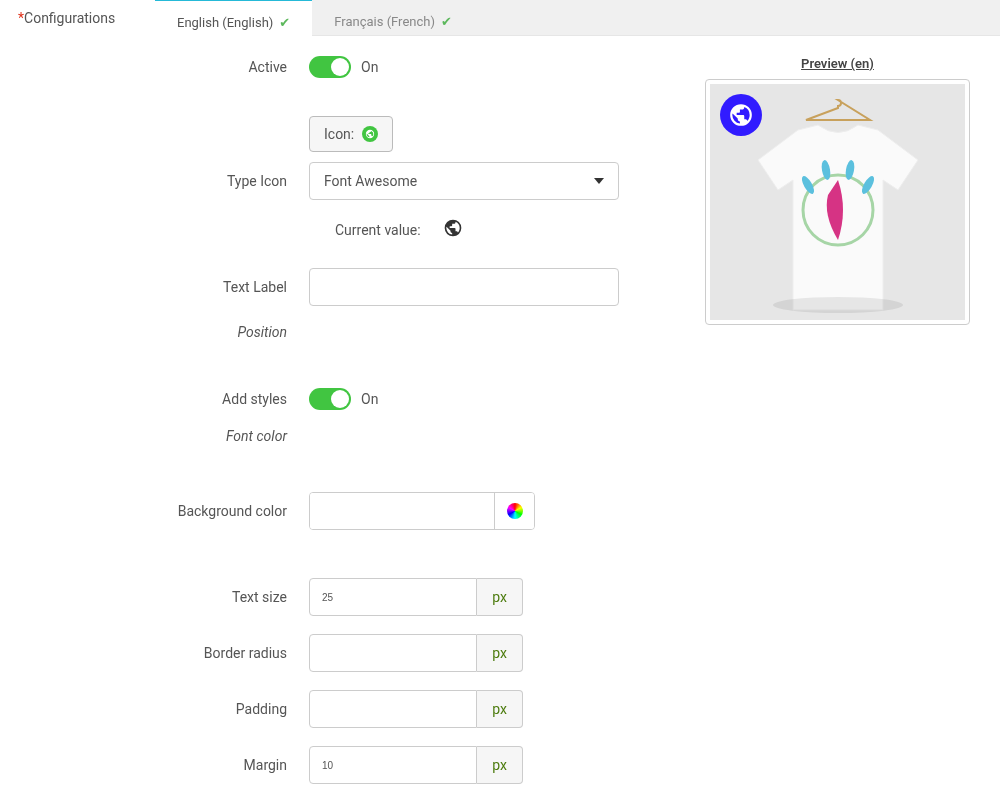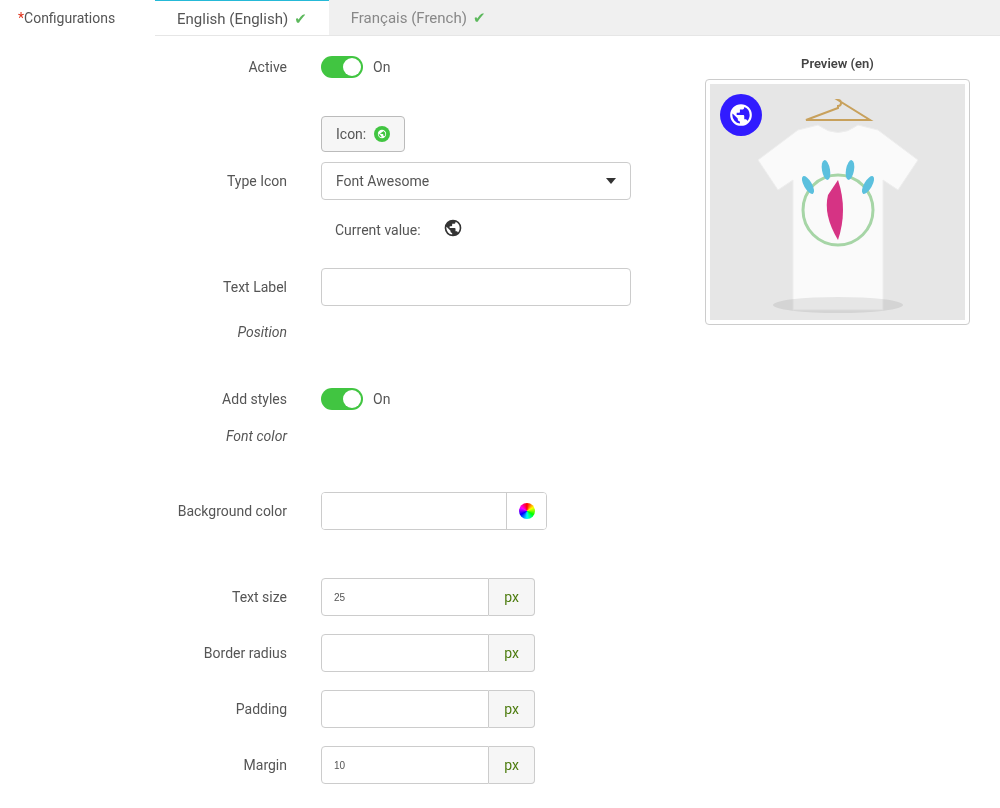--- a/index.html
+++ b/index.html
@@ -15,42 +15,41 @@
   .left-col { width: 155px; padding: 10px 0 0 18px; }
   .asterisk { color: #e0311a; }
   .main { flex: 1; }
   .tabs {
     display: flex;
     background: #f0f0f0;
     border-bottom: 1px solid #e6e6e6;
     height: 36px;
   }
   .tab {
-    padding: 9px 22px;
-    font-size: 15px;
+    padding: 21px 22px;
+    font-size: 13px;
     color: #888;
     cursor: pointer;
     display: flex;
-    align-items: flex-start;
+    align-items: center;
     gap: 6px;
   }
   .tab.active {
     background: #fff;
     color: #555;
     border-top: 2px solid #25b9d7;
     margin-top: -1px;
   }
   .content-wrap { display: flex; padding: 20px 30px 30px 0; }
   .form-col { flex: 1; }
   .preview-col { width: 265px; margin-left: 10px; }
   .row {
     display: flex;
     align-items: center;
     margin-bottom: 18px;
-    gap: 12px;
   }
   .label-col {
     width: 154px;
     text-align: right;
     padding-right: 22px;
     color: #555;
     font-size: 14px;
   }
   .control-col {
     display: flex;
@@ -165,20 +164,21 @@
     align-items: center;
     justify-content: center;
     color: #4d7c0f;
   }
   .preview-title {
     text-align: center;
     font-weight: 600;
     font-size: 13px;
     color: #444;
     margin: 0 0 8px 0;
+    text-decoration: underline;
   }
   .preview-box {
     border: 1px solid #ccc;
     border-radius: 4px;
     padding: 4px;
   }
   .preview-inner {
     background: #e6e6e6;
     height: 236px;
     position: relative;

